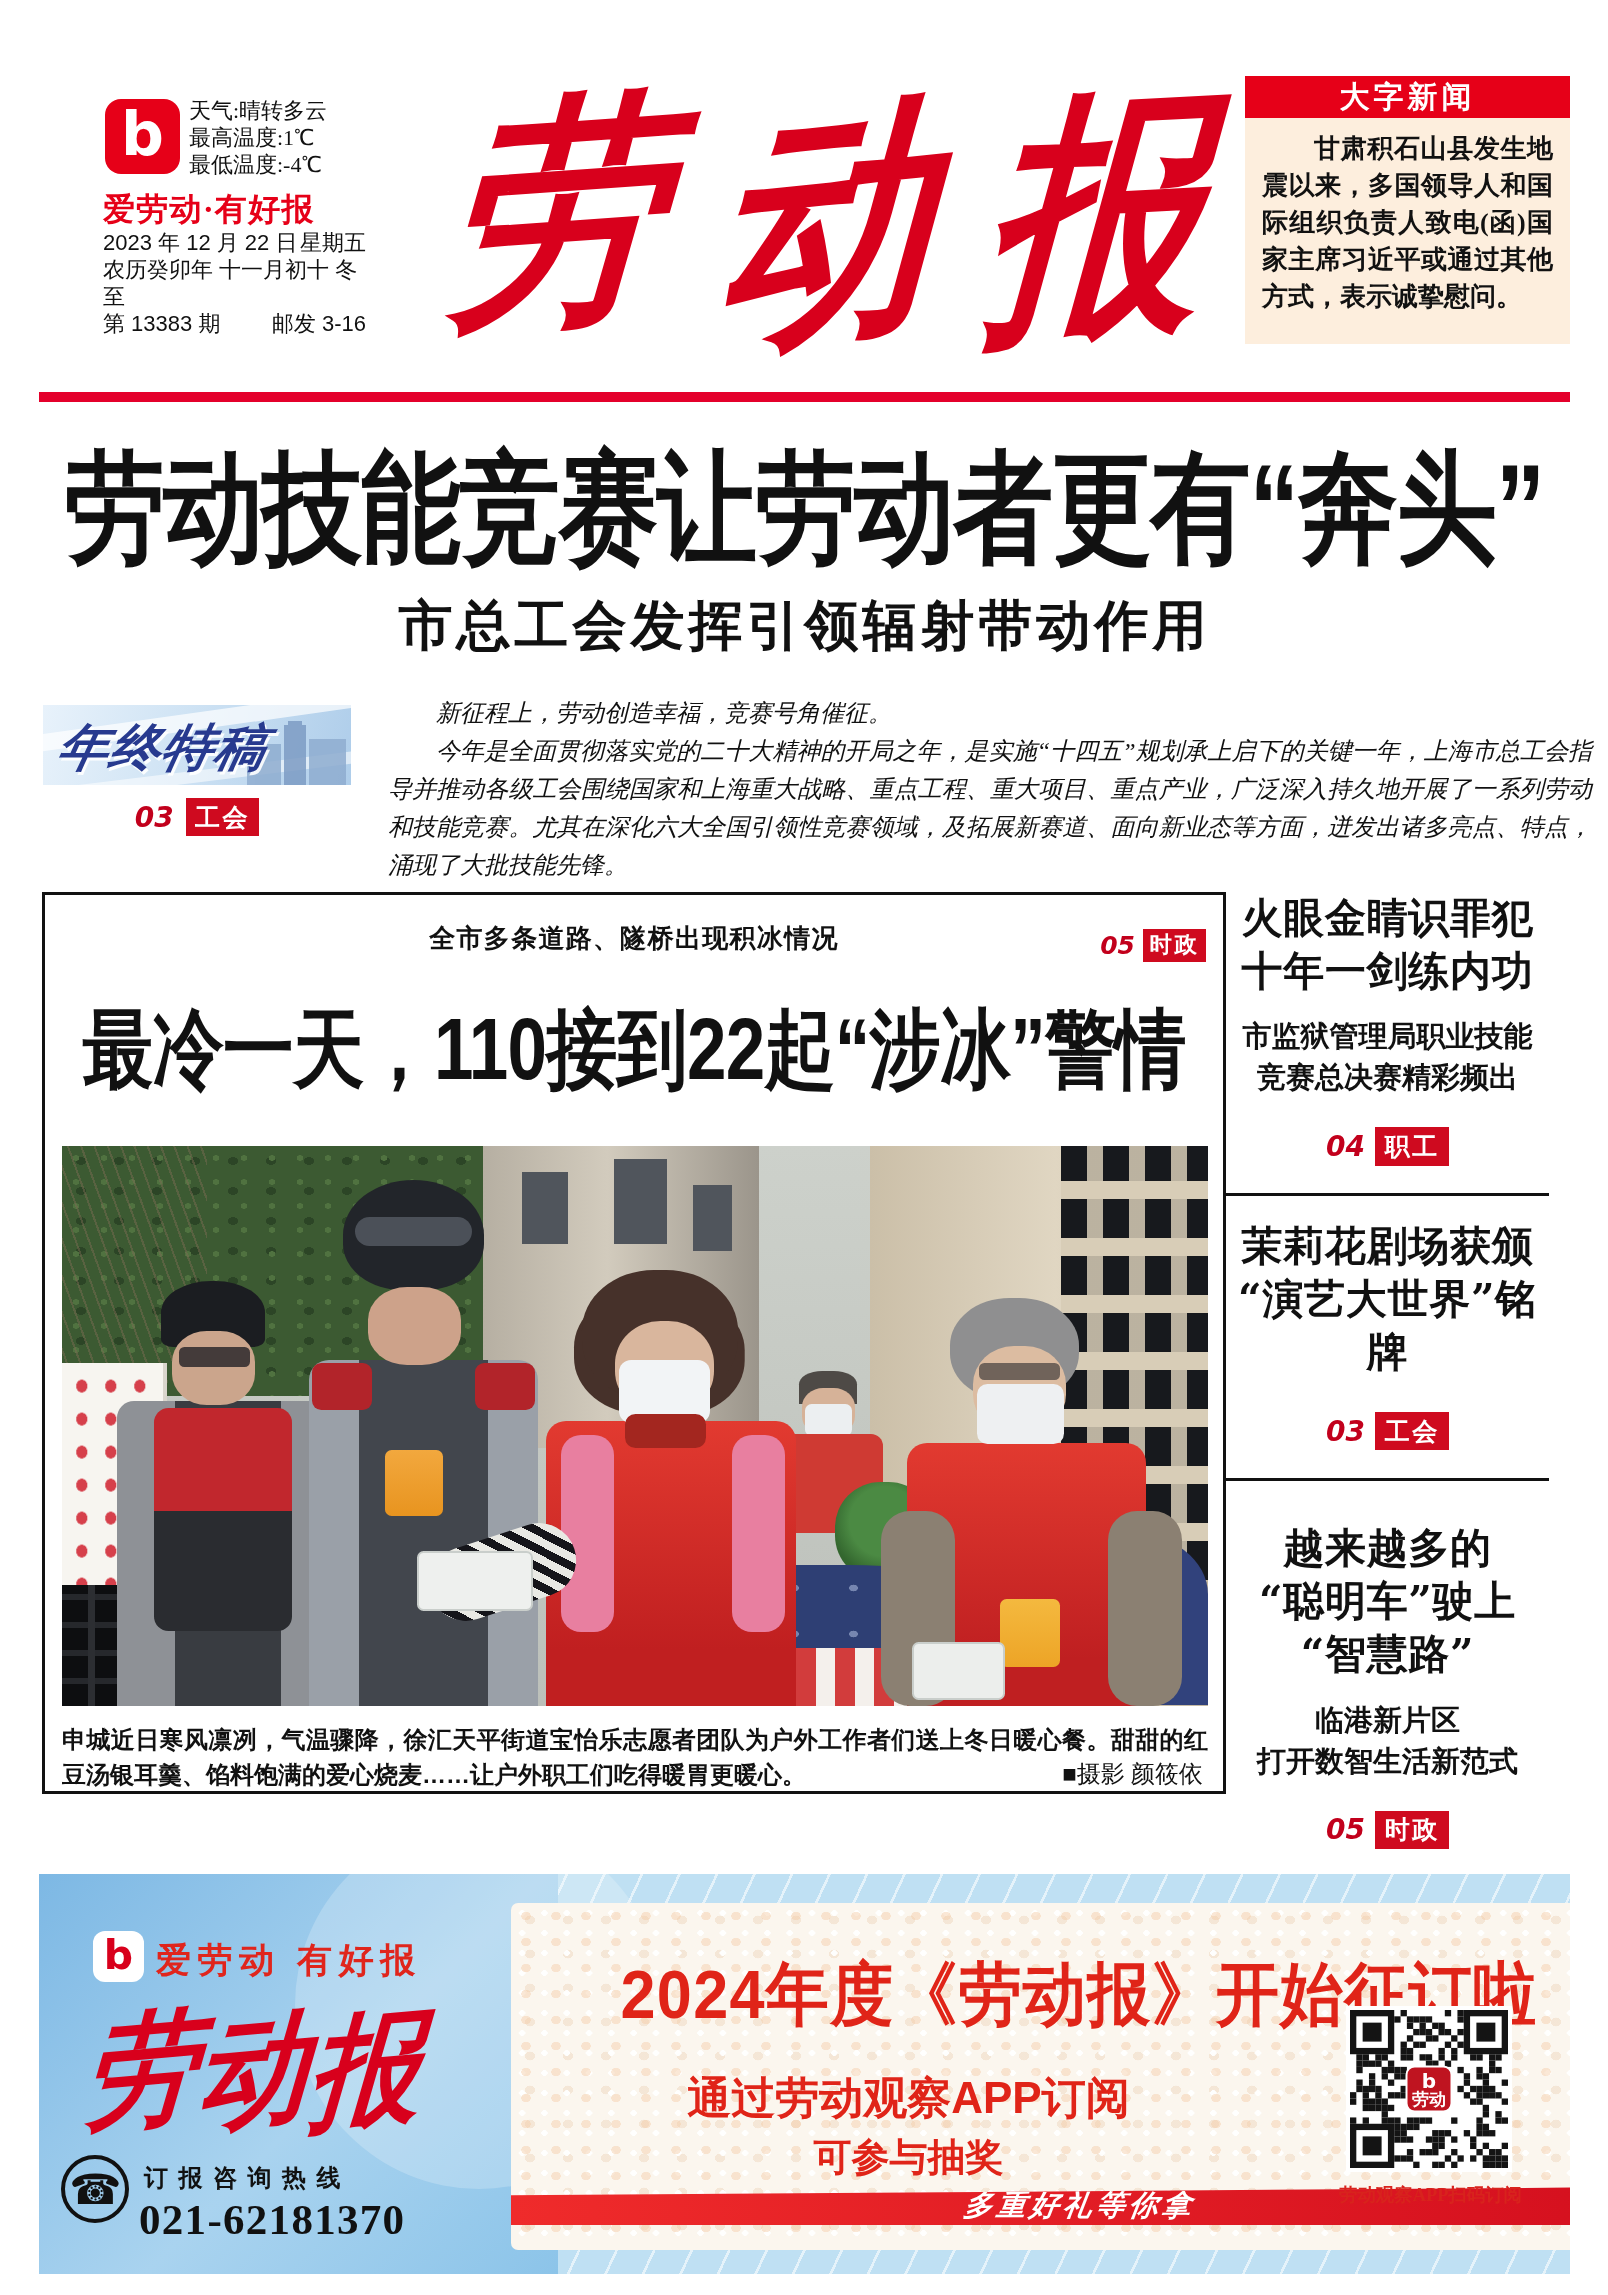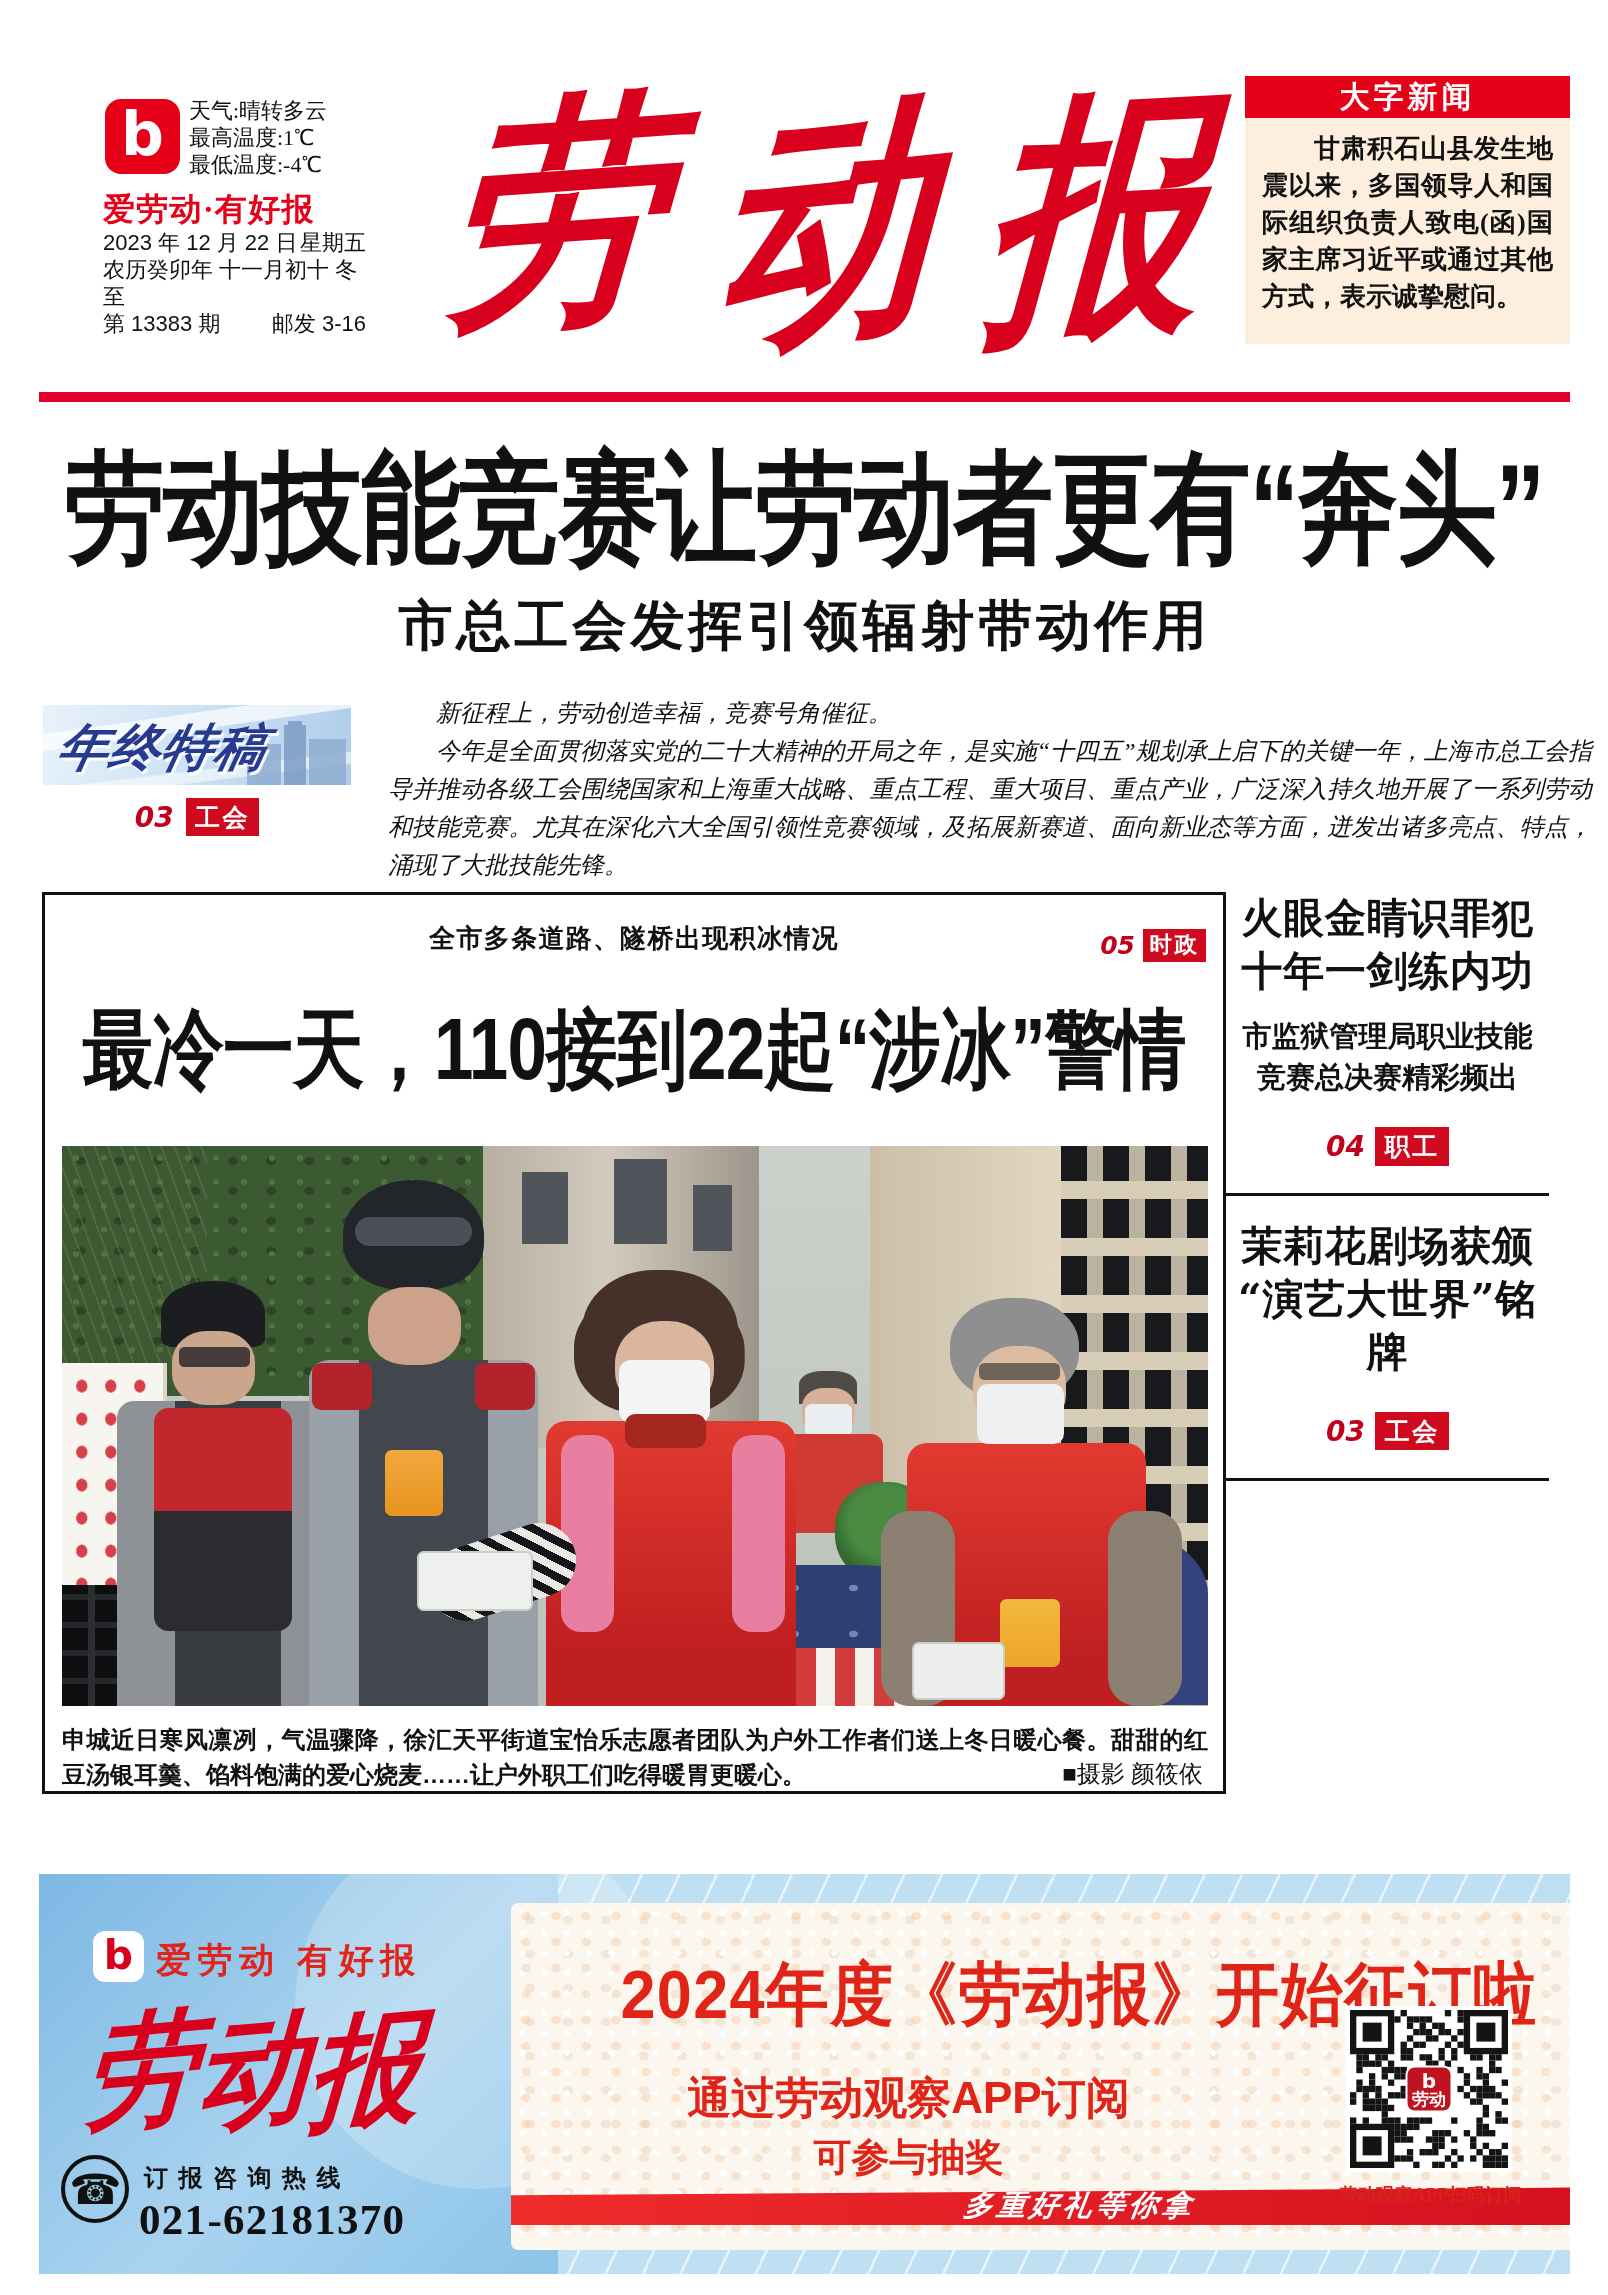--- a/index.html
+++ b/index.html
@@ -363,20 +363,35 @@
       <div class="sb-title" data-name="sidebar-title">
         <div data-name="title-line">茉莉花剧场获颁</div>
         <div data-name="title-line">“演艺大世界”铭牌</div>
       </div>
       <div class="sb-badges" data-name="sidebar-page-ref">
         <span class="pagenum" data-name="page-number">03</span>
         <span class="secbadge" data-name="section-badge">工会</span>
       </div>
     </div>
     <div class="sb-rule" data-name="sidebar-divider"></div>
+    <div class="sb-art a3" data-name="sidebar-article">
+      <div class="sb-title" data-name="sidebar-title">
+        <div data-name="title-line">越来越多的</div>
+        <div data-name="title-line">“聪明车”驶上</div>
+        <div data-name="title-line">“智慧路”</div>
+      </div>
+      <div class="sb-sub" data-name="sidebar-subtitle">
+        <div data-name="subtitle-line">临港新片区</div>
+        <div data-name="subtitle-line">打开数智生活新范式</div>
+      </div>
+      <div class="sb-badges" data-name="sidebar-page-ref">
+        <span class="pagenum" data-name="page-number">05</span>
+        <span class="secbadge" data-name="section-badge">时政</span>
+      </div>
+    </div>
   </div>
 
   <div class="ad" data-name="subscription-banner">
     <div class="ad-stripes" data-name="banner-stripes"></div>
     <div class="ad-left" data-name="banner-left-panel"></div>
     <div class="ad-logo" data-name="brand-logo-icon">b</div>
     <div class="ad-slogan" data-name="banner-slogan">爱劳动 有好报</div>
     <div class="ad-brand" data-name="banner-brand-calligraphy">
       <span data-name="brand-char">劳</span>
       <span data-name="brand-char">动</span>

